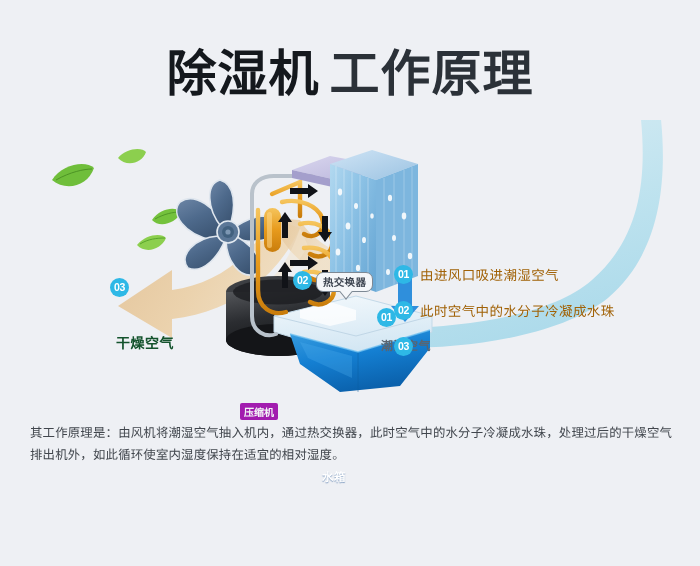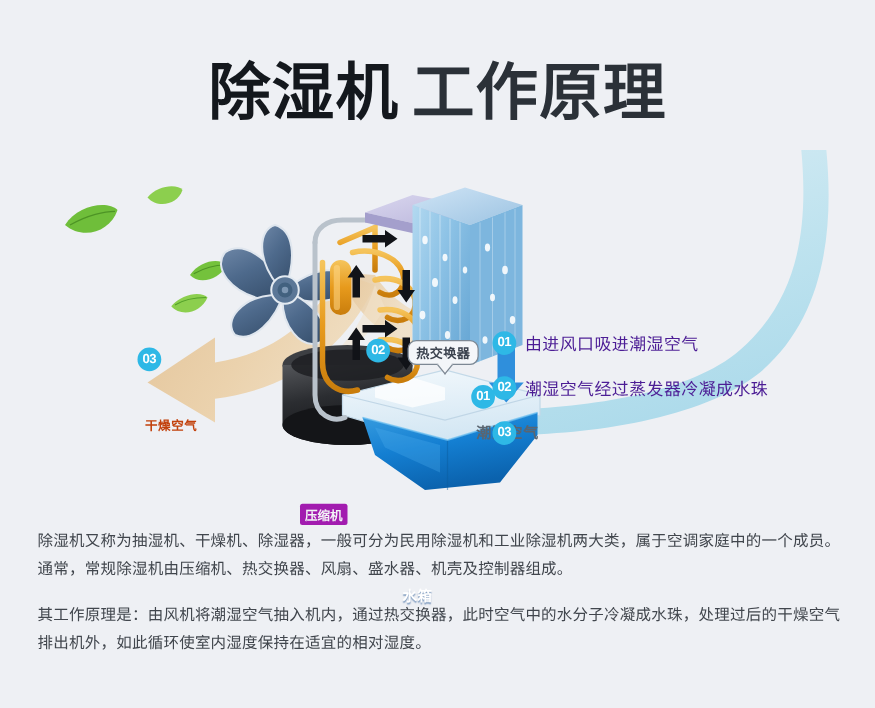--- a/index.html
+++ b/index.html
@@ -63,42 +63,42 @@
   .stage svg { display: block; }
 
   
   .dlabel {
     position: absolute;
     font-size: 11.5px;
     font-weight: 700;
     white-space: nowrap;
     letter-spacing: 0.5px;
   }
-  .lbl-dry     { left: 116px; top: 212px; color: #c2410c; font-size: 10px; }
+  .lbl-dry     { left: 116px; top: 212px; color: #14532d; font-size: 14px; }
   .lbl-moist   { left: 381px; top: 216px; color: #5a6570; font-size: 12px; }
   .lbl-comp {
     left: 240px; top: 283px;
     color: #f2f4f6;
     font-size: 10px;
     background: #a21caf;
     padding: 1px 4px;
     border-radius: 2px;
     letter-spacing: 0;
   }
   .lbl-tank {
     left: 322px; top: 348px;
     color: #ffffff;
     font-size: 11.5px;
     text-shadow: 0 1px 1px rgba(0,60,130,.45);
   }
 
   
   .callout {
     position: absolute;
-    left: 326px; top: 152px;
+    left: 316px; top: 152px;
     background: #f4f6f9;
     border: 1.2px solid #7d8894;
     border-radius: 7px;
     padding: 1px 6px 2px;
     font-size: 10.5px;
     font-weight: 700;
     color: #3d4450;
     white-space: nowrap;
     letter-spacing: 0.3px;
   }
@@ -151,21 +151,21 @@
     color: #ffffff;
     font-size: 10.5px;
     font-weight: 700;
     line-height: 19px;
     text-align: center;
     letter-spacing: -0.3px;
     margin-right: 7px;
   }
   .legend-text {
     font-size: 13.5px;
-    color: #4c1d95;
+    color: #a16207;
     letter-spacing: 0.4px;
     font-weight: 500;
     white-space: nowrap;
     font-family: Liberation Serif, serif;
   }
 
   
   .body-copy {
     position: absolute;
     left: 30px;
@@ -396,25 +396,24 @@
     <div class="badge badge-01">01</div>
   </div>
 
   <div class="legend">
     <div class="legend-row">
       <span class="legend-badge">01</span>
       <span class="legend-text">由进风口吸进潮湿空气</span>
     </div>
     <div class="legend-row">
       <span class="legend-badge">02</span>
-      <span class="legend-text">潮湿空气经过蒸发器冷凝成水珠</span>
+      <span class="legend-text">此时空气中的水分子冷凝成水珠</span>
     </div>
     <div class="legend-row">
       <span class="legend-badge">03</span>
     </div>
   </div>
 
   <div class="body-copy">
-    <p class="para">除湿机又称为抽湿机、干燥机、除湿器，一般可分为民用除湿机和工业除湿机两大类，属于空调家庭中的一个成员。通常，常规除湿机由压缩机、热交换器、风扇、盛水器、机壳及控制器组成。</p>
     <p class="para">其工作原理是：由风机将潮湿空气抽入机内，通过热交换器，此时空气中的水分子冷凝成水珠，处理过后的干燥空气排出机外，如此循环使室内湿度保持在适宜的相对湿度。</p>
   </div>
 
 </div>
 
 </body></html>

